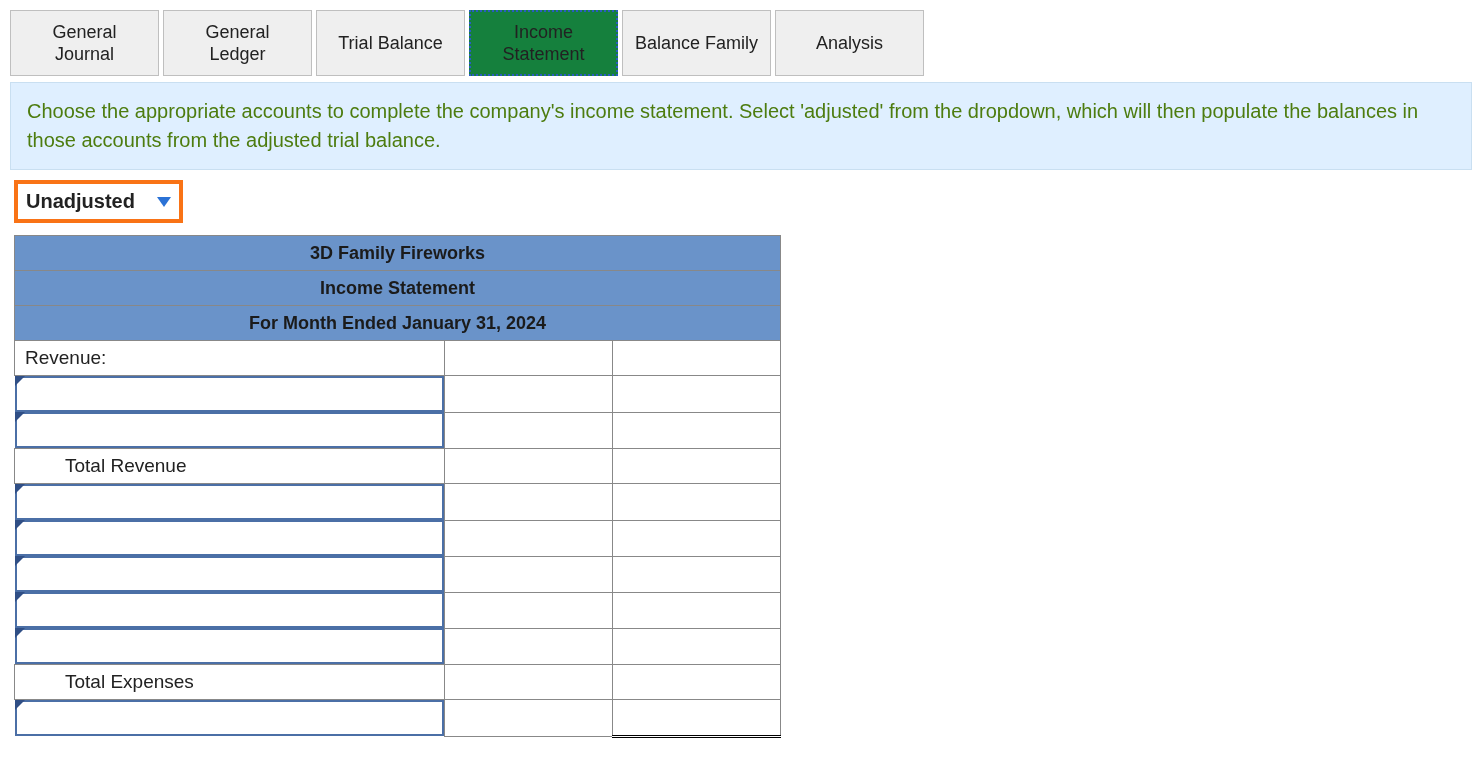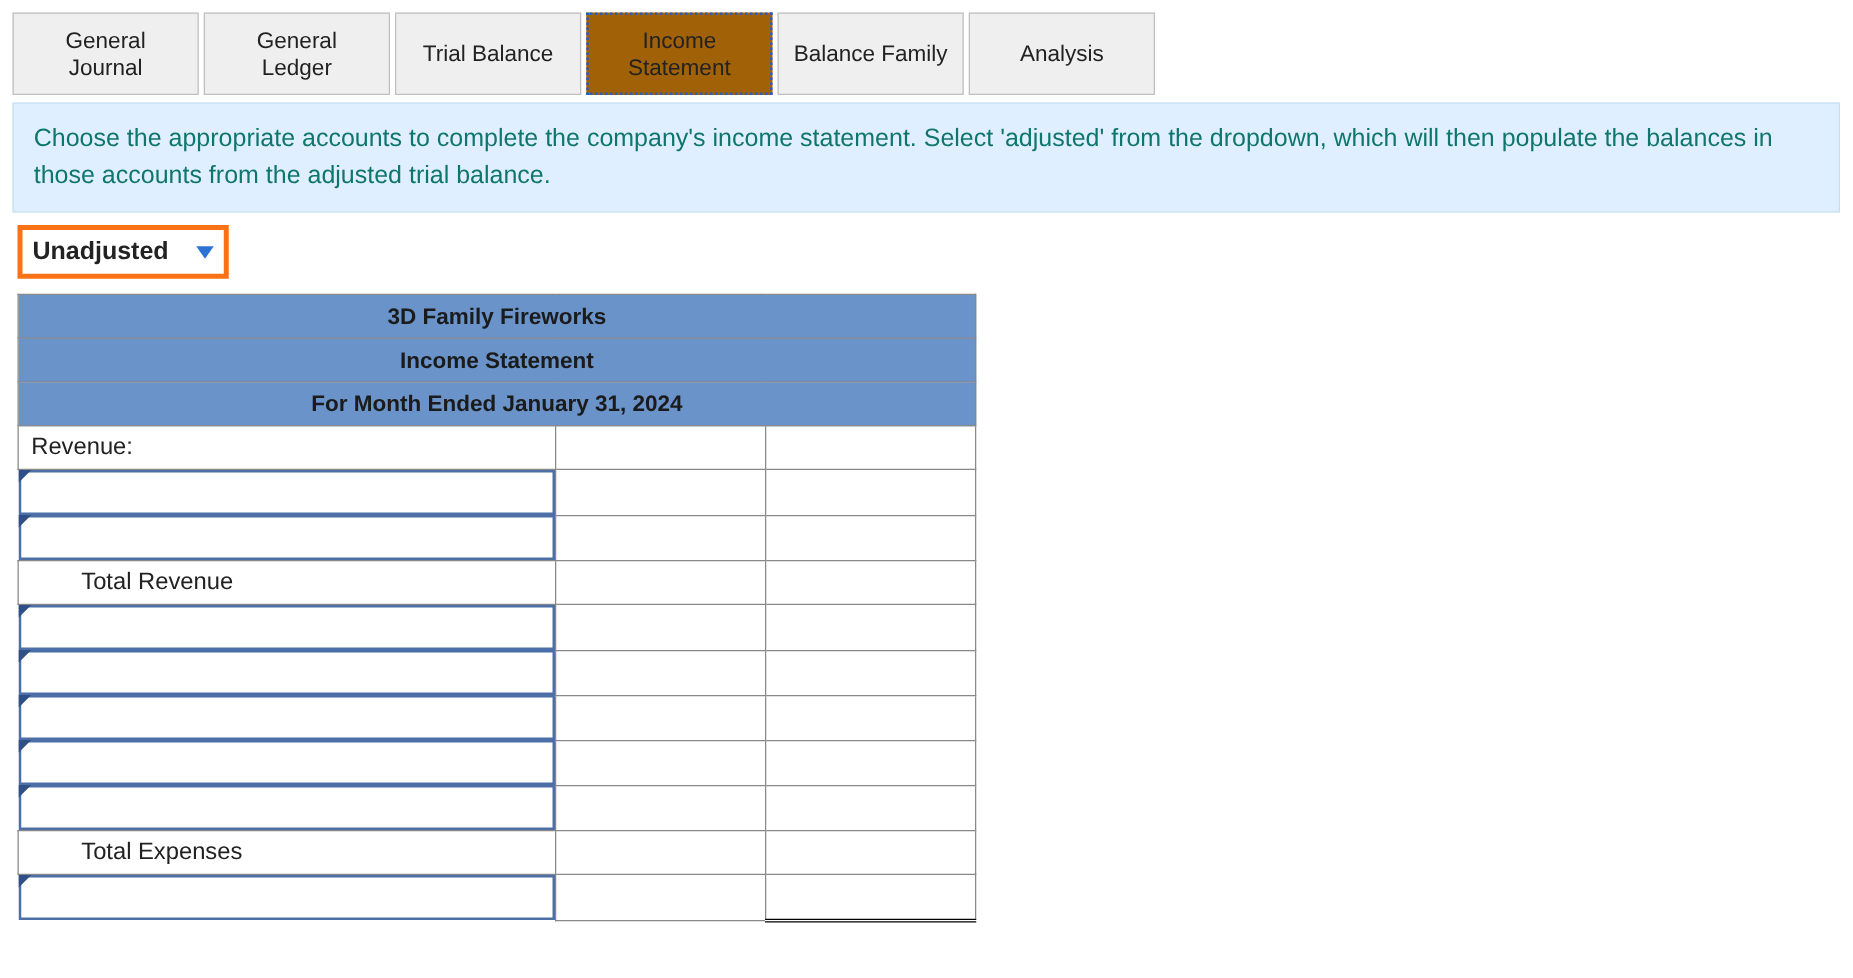--- a/index.html
+++ b/index.html
@@ -1,21 +1,21 @@
 <!DOCTYPE html>
 <html><head>
   <meta charset="utf-8">
   <style>
     * { box-sizing: border-box; margin: 0; padding: 0; }
     body { font-family: Arial, Helvetica, sans-serif; font-size: 18px; color: #222; background: #fff; width: 1482px; }
     .wrap { padding: 10px; }
     .tabs { display: flex; gap: 4px; margin-bottom: 6px; }
     .tab { border: 1px solid #bfbfbf; background: #efefef; width: 149px; height: 66px; display:flex; align-items:center; justify-content:center; text-align:center; cursor:pointer; line-height: 1.25; }
-    .tab.active { background: #a16207; border: 2px dotted #2a5cc2; }
-    .infobar { background: #dfefff; border: 1px solid #c9dff1; padding: 14px 16px; font-size: 20px; line-height: 1.45; margin-bottom: 10px; color:#0f766e; }
+    .tab.active { background: #15803d; border: 2px dotted #2a5cc2; }
+    .infobar { background: #dfefff; border: 1px solid #c9dff1; padding: 14px 16px; font-size: 20px; line-height: 1.45; margin-bottom: 10px; color:#4d7c0f; }
     .dd-wrap { margin: 8px 4px 12px 4px; }
     .dd { display:inline-flex; align-items:center; border:4px solid #f97316; padding: 6px 8px; gap:22px; cursor:pointer;text-align:right; }
     .dd .lbl { font-weight: bold; font-size: 20px; }
     .chev { width:0; height:0; border-left:7px solid transparent; border-right:7px solid transparent; border-top:10px solid #2b72d6; }
     .sheet { border-collapse: collapse; margin-left: 4px; }
     .sheet td { border: 1px solid #888; vertical-align: middle; }
     .hdr td { background: #6a93c9; font-weight: bold; text-align: center; height: 35px; color:#1b1b1b; }
     .labelcol { width: 430px; }
     .numcol { width: 168px; }
     .totcol { width: 168px; }

